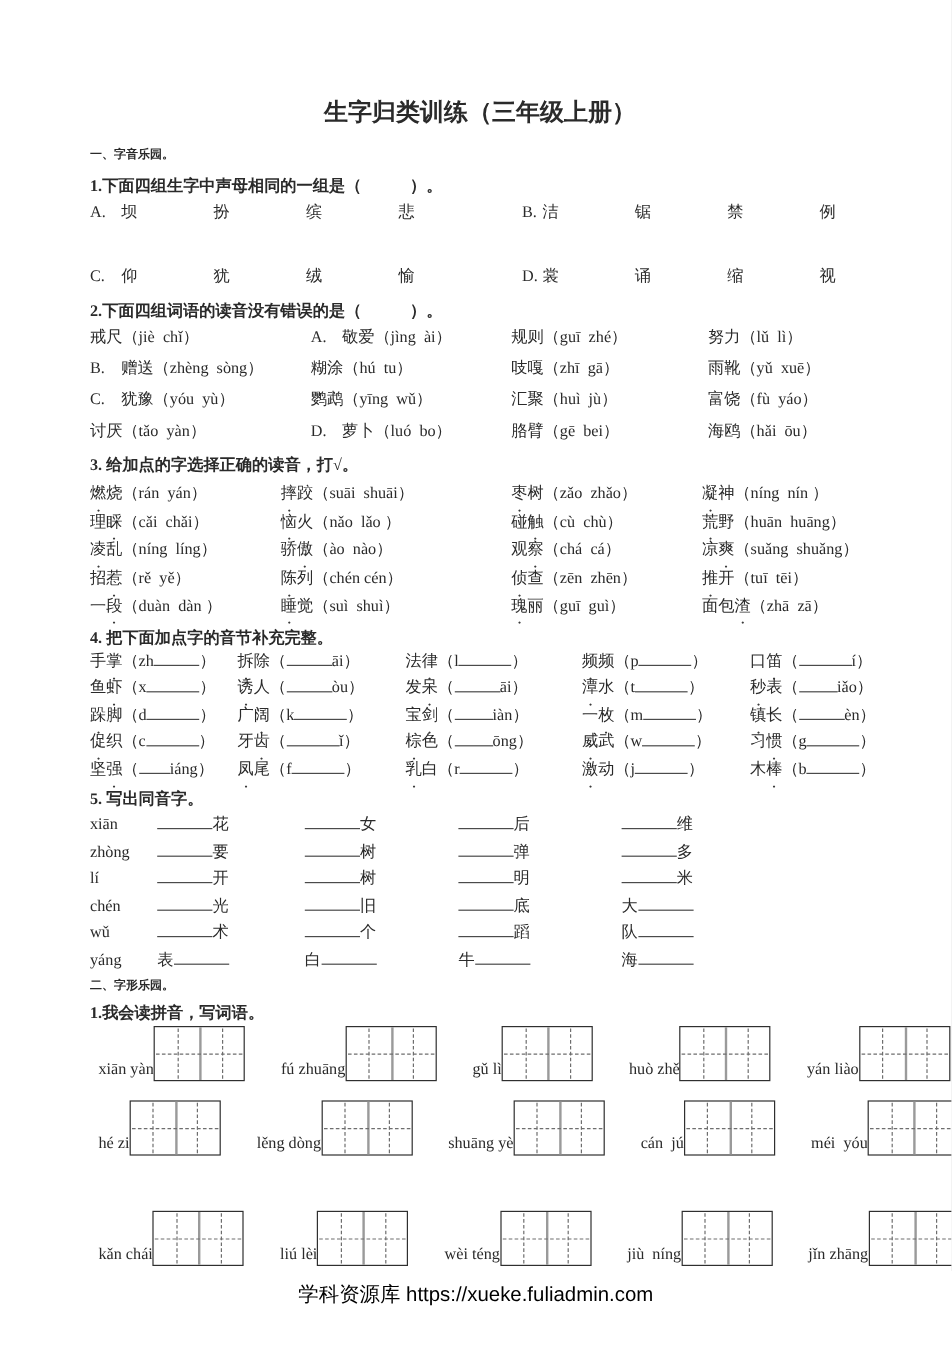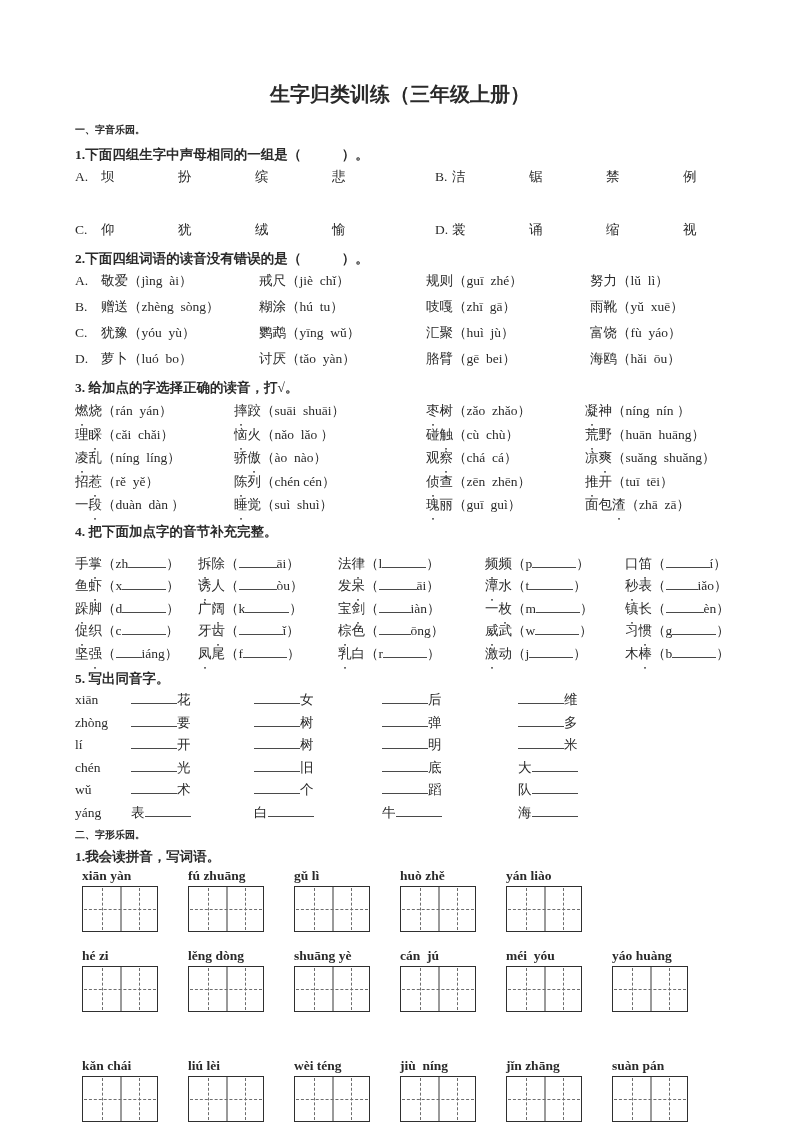--- a/index.html
+++ b/index.html
@@ -20,37 +20,37 @@
   .q1-label.tight{width:17px;}
   .q1-char{display:inline-block;width:77px;}
   
   .q2-grid{margin-top:3px;}
   .q2-row{display:grid;grid-template-columns:184px 167px 164px 1fr;height:26px;}
   .q2-label{display:inline-block;width:26px;}
   .cell{white-space:pre-wrap;}
   
   .q3-grid{display:grid;grid-template-columns:159px 192px 159px 1fr;grid-auto-rows:23.5px;margin-top:4px;}
   
-  .q4-grid{display:grid;grid-template-columns:123px 140px 147px 140px 1fr;grid-auto-rows:22.5px;margin-top:13px;}
+  .q4-grid{display:grid;grid-template-columns:123px 140px 147px 140px 1fr;grid-auto-rows:22.5px;}
   
   .q5-grid{display:grid;grid-template-columns:56px 123px 128px 136px 1fr;grid-auto-rows:22.5px;margin-top:2px;}
   .char{display:inline-block;position:relative;}
   .char.dotted::after{
     content:"●";position:absolute;left:50%;transform:translateX(-50%) scale(.6);
     bottom:-9px;font-size:7px;color:#3a3a3a;line-height:7px;
   }
   .blank{display:inline-block;height:13px;border-bottom:1px solid #4a4a4a;width:40px;vertical-align:baseline;}
   .blank.q5{width:46px;}
   .py{white-space:pre-wrap;}
   
   .grid-row{display:flex;gap:30px;margin-left:7px;align-items:flex-start;}
   .grid-row.r1{margin-top:2px;}
   .grid-row.r2{margin-top:16px;}
   .grid-row.r3{margin-top:46px;}
-  .wordunit{display:flex;flex-direction:column;align-items:flex-start;font-weight:bold;}
+  .wordunit{display:flex;flex-direction:row;align-items:flex-end;}
   .wu-py{height:16px;line-height:16px;font-size:13.5px;text-align:center;white-space:pre;margin-bottom:2px;}
   .tianzige{position:relative;width:76px;height:46px;border:1.6px solid #2f2f2f;background:#fff;box-sizing:border-box;}
   .tz-v25,.tz-v75{position:absolute;top:1px;bottom:1px;border-left:1px dashed #6e6e6e;}
   .tz-v25{left:25%;}
   .tz-v75{left:75%;}
   .tz-v50{position:absolute;top:0;bottom:0;left:50%;border-left:2px solid #9a9a9a;}
   .tz-h50{position:absolute;left:1px;right:1px;top:50%;border-top:1px dashed #6e6e6e;}
   
   .footer{
     margin:14px -60px 0 -75px;text-align:center;
@@ -69,40 +69,40 @@
   <div class="q1-grid" id="q1-options">
       <div class="q1-opt"><span class="q1-label">A.</span><span class="q1-char">坝</span><span class="q1-char">扮</span><span class="q1-char">缤</span><span class="q1-char">悲</span></div>
       <div class="q1-opt"><span class="q1-label tight">B.</span><span class="q1-char">洁</span><span class="q1-char">锯</span><span class="q1-char">禁</span><span class="q1-char">例</span></div>
       <div class="q1-opt"><span class="q1-label">C.</span><span class="q1-char">仰</span><span class="q1-char">犹</span><span class="q1-char">绒</span><span class="q1-char">愉</span></div>
       <div class="q1-opt"><span class="q1-label tight">D.</span><span class="q1-char">裳</span><span class="q1-char">诵</span><span class="q1-char">缩</span><span class="q1-char">视</span></div>
     </div>
 
   <div class="prompt">2.下面四组词语的读音没有错误的是（　　　）。</div>
   <div class="q2-grid" id="q2-rows">
       <div class="q2-row">
+        <div class="cell">戒尺（jiè  chǐ）</div>
         <div class="cell"><span class="q2-label">A.</span>敬爱（jìng  ài）</div>
-        <div class="cell">戒尺（jiè  chǐ）</div>
         <div class="cell">规则（guī  zhé）</div>
         <div class="cell">努力（lǔ  lì）</div>
       </div>
       <div class="q2-row">
         <div class="cell"><span class="q2-label">B.</span>赠送（zhèng  sòng）</div>
         <div class="cell">糊涂（hú  tu）</div>
         <div class="cell">吱嘎（zhī  gā）</div>
         <div class="cell">雨靴（yǔ  xuē）</div>
       </div>
       <div class="q2-row">
         <div class="cell"><span class="q2-label">C.</span>犹豫（yóu  yù）</div>
         <div class="cell">鹦鹉（yīng  wǔ）</div>
         <div class="cell">汇聚（huì  jù）</div>
         <div class="cell">富饶（fù  yáo）</div>
       </div>
       <div class="q2-row">
+        <div class="cell">讨厌（tǎo  yàn）</div>
         <div class="cell"><span class="q2-label">D.</span>萝卜（luó  bo）</div>
-        <div class="cell">讨厌（tǎo  yàn）</div>
         <div class="cell">胳臂（gē  bei）</div>
         <div class="cell">海鸥（hǎi  ōu）</div>
       </div>
     </div>
 
   <div class="prompt">3. 给加点的字选择正确的读音，打√。</div>
   <div class="q3-grid" id="q3-grid">
       <div class="cell"><span class="char dotted">燃</span><span class="char">烧</span><span class="py">（rán  yán）</span></div>
       <div class="cell"><span class="char dotted">摔</span><span class="char">跤</span><span class="py">（suāi  shuāi）</span></div>
       <div class="cell"><span class="char dotted">枣</span><span class="char">树</span><span class="py">（zǎo  zhǎo）</span></div>

